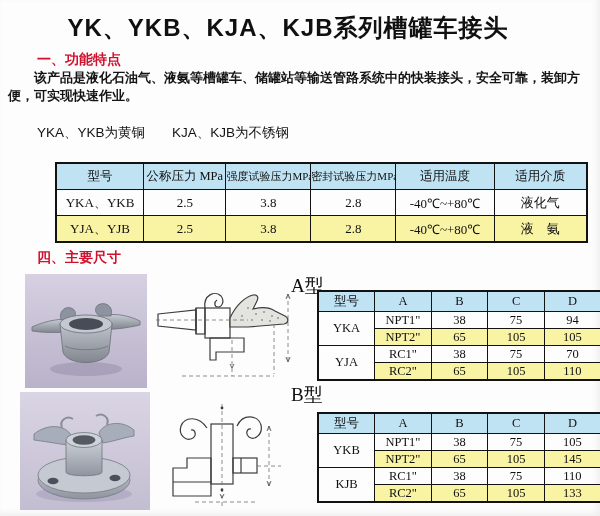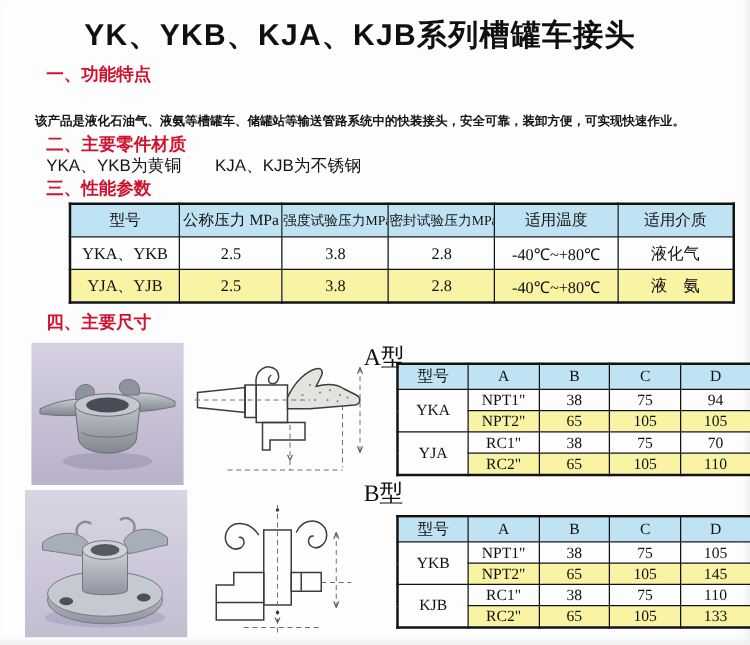--- a/index.html
+++ b/index.html
@@ -2,22 +2,22 @@
 <html style="--accent: #d0122e; --hdrblue: #c0e3f4; --rowyellow: #f9f3a4;"><head>
 <meta charset="utf-8">
 <style>
   html,body{margin:0;padding:0;}
   body{width:600px;height:516px;background:#f2f1f3;font-family:"Liberation Sans",sans-serif;}
   .page{position:relative;width:600px;height:516px;background:#fdfdfd;overflow:hidden;
         box-shadow:inset -3px -3px 6px rgba(0,0,0,0.06);}
   .title{position:absolute;left:0;top:12px;width:576px;text-align:center;
          font-size:24px;font-weight:bold;color:#101010;letter-spacing:1px;}
   .sec-head{position:absolute;left:37px;font-size:14px;font-weight:bold;color:var(--accent,#d0122e);}
-  .body-text{position:absolute;left:8px;width:586px;font-size:10px;line-height:18px;color:#141414;
-             text-indent:2em;font-weight:bold;margin-top:20px;}
+  .body-text{position:absolute;left:8px;width:586px;font-size:13px;line-height:18px;color:#141414;
+             text-indent:2em;font-weight:bold;}
   .plain-text{position:absolute;left:37px;font-size:13.5px;color:#141414;font-weight:normal;}
 
   table{border-collapse:collapse;table-layout:fixed;margin-left:25px;}
   .t-main{position:absolute;left:30px;top:162px;width:533px;
           font-family:"Liberation Serif",serif;font-size:13px;color:#101010;}
   .t-main th,.t-main td{border:1px solid #121212;text-align:center;vertical-align:middle;
           height:25px;padding:0;overflow:hidden;white-space:nowrap;}
   .t-main{border:2px solid #121212;}
   .t-main .hdr th{background:var(--hdrblue,#c0e3f4);font-weight:normal;font-size:12.5px;}
   .t-main .hdr th.squeeze{font-size:11px;}
@@ -39,24 +39,22 @@
 </head>
 <body>
 
 <div class="page">
 
   <div class="title">YK、YKB、KJA、KJB系列槽罐车接头</div>
 
   <div class="sec-head" style="top:51px">一、功能特点</div>
   <div class="body-text" style="top:69px">该产品是液化石油气、液氨等槽罐车、储罐站等输送管路系统中的快装接头，安全可靠，装卸方便，可实现快速作业。</div>
 
-  <div class="sec-head" style="top:107px">二、主要零件材质</div>
   <div class="plain-text" style="top:124px">YKA、YKB为黄铜　　KJA、KJB为不锈钢</div>
 
-  <div class="sec-head" style="top:142px">三、性能参数</div>
 
   <table class="t-main">
     <colgroup>
       <col style="width:16.5%">
         <col style="width:15.5%">
         <col style="width:16%">
       <col style="width:16%">
         <col style="width:18.5%">
         <col style="width:17.5%">
     </colgroup>

